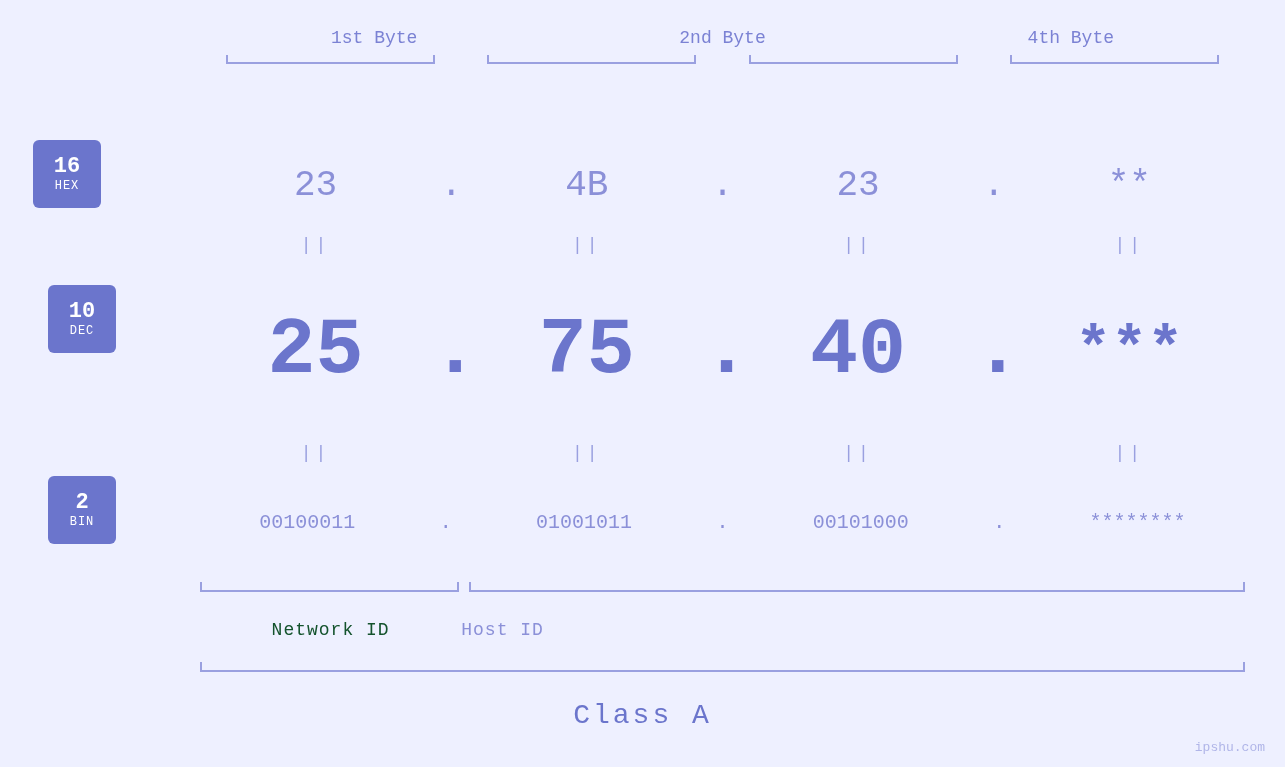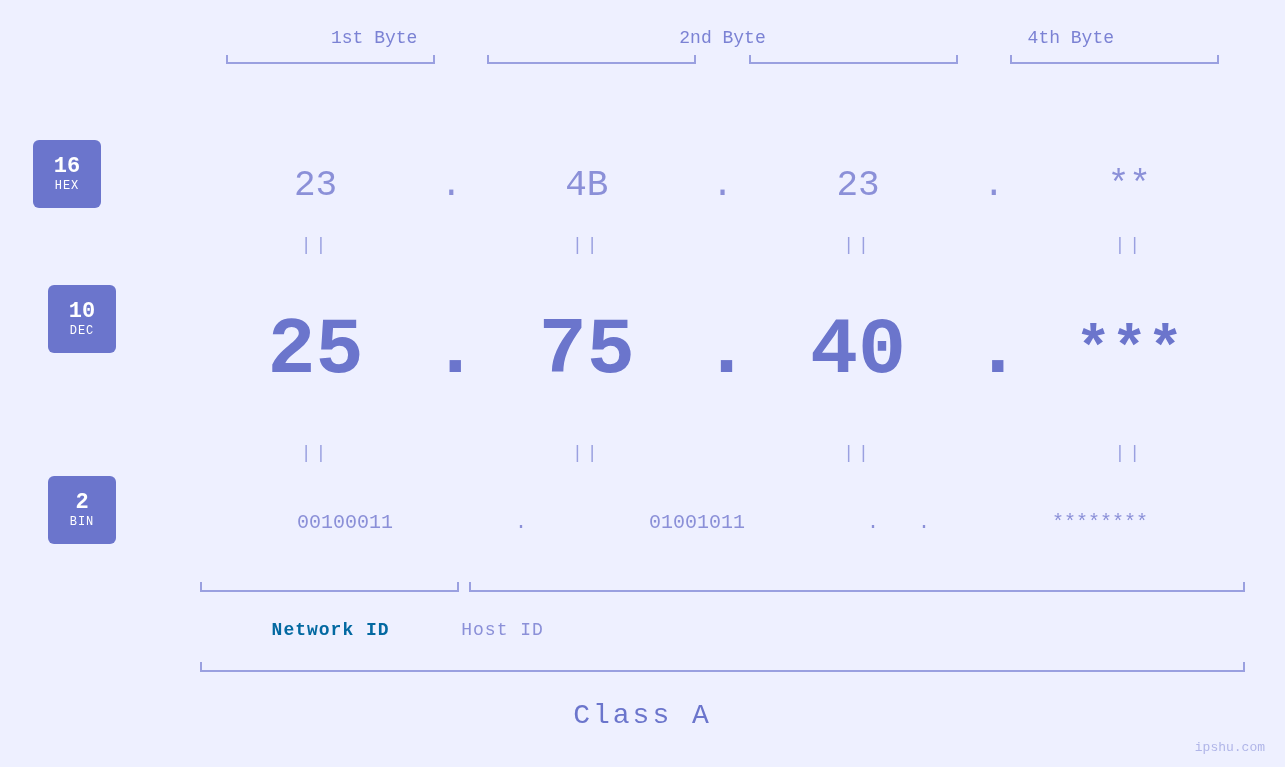--- a/index.html
+++ b/index.html
@@ -329,36 +329,37 @@
   <div class="badge badge-bin">
     <span class="badge-number">2</span>
     <span class="badge-label">BIN</span>
   </div>
 
   <div class="row-values" style="top: 492px; height: 60px; gap: 11px;">
     <div class="rv-byte" style="font-size: 20px; color: #8b90d8;">00100011</div>
     <div class="rv-dot" style="font-size: 20px; color: #8b90d8;">.</div>
     <div class="rv-byte" style="font-size: 20px; color: #8b90d8;">01001011</div>
     <div class="rv-dot" style="font-size: 20px; color: #8b90d8;">.</div>
+    <div class="rv-byte" style="font-size: 20px; color: #8b90d8;">00101000</div>
     <div class="rv-dot" style="font-size: 20px; color: #8b90d8;">.</div>
     <div class="rv-byte" style="font-size: 20px; color: #8b90d8;">********</div>
   </div>
 
   <div class="bracket-row-bottom">
     <div class="brb-net">
       <div class="brb-line"></div>
     </div>
     <div class="brb-host">
       <div class="brb-line"></div>
     </div>
   </div>
 
   <div class="label-row">
     <div class="label-net">
-      <span style="color: #0369a1; font-size: 18px; font-family: 'Courier New', Courier, monospace; letter-spacing: 1px; font-weight: bold;">Network ID</span>
+      <span style="color: #14532d; font-size: 18px; font-family: 'Courier New', Courier, monospace; letter-spacing: 1px;">Network ID</span>
     </div>
     <div class="label-host">
       <span style="color: #8b90d8; font-size: 18px; font-family: 'Courier New', Courier, monospace; letter-spacing: 1px;">Host ID</span>
     </div>
   </div>
 
   <div class="class-bracket-row">
     <div class="cbl"></div>
   </div>
 

